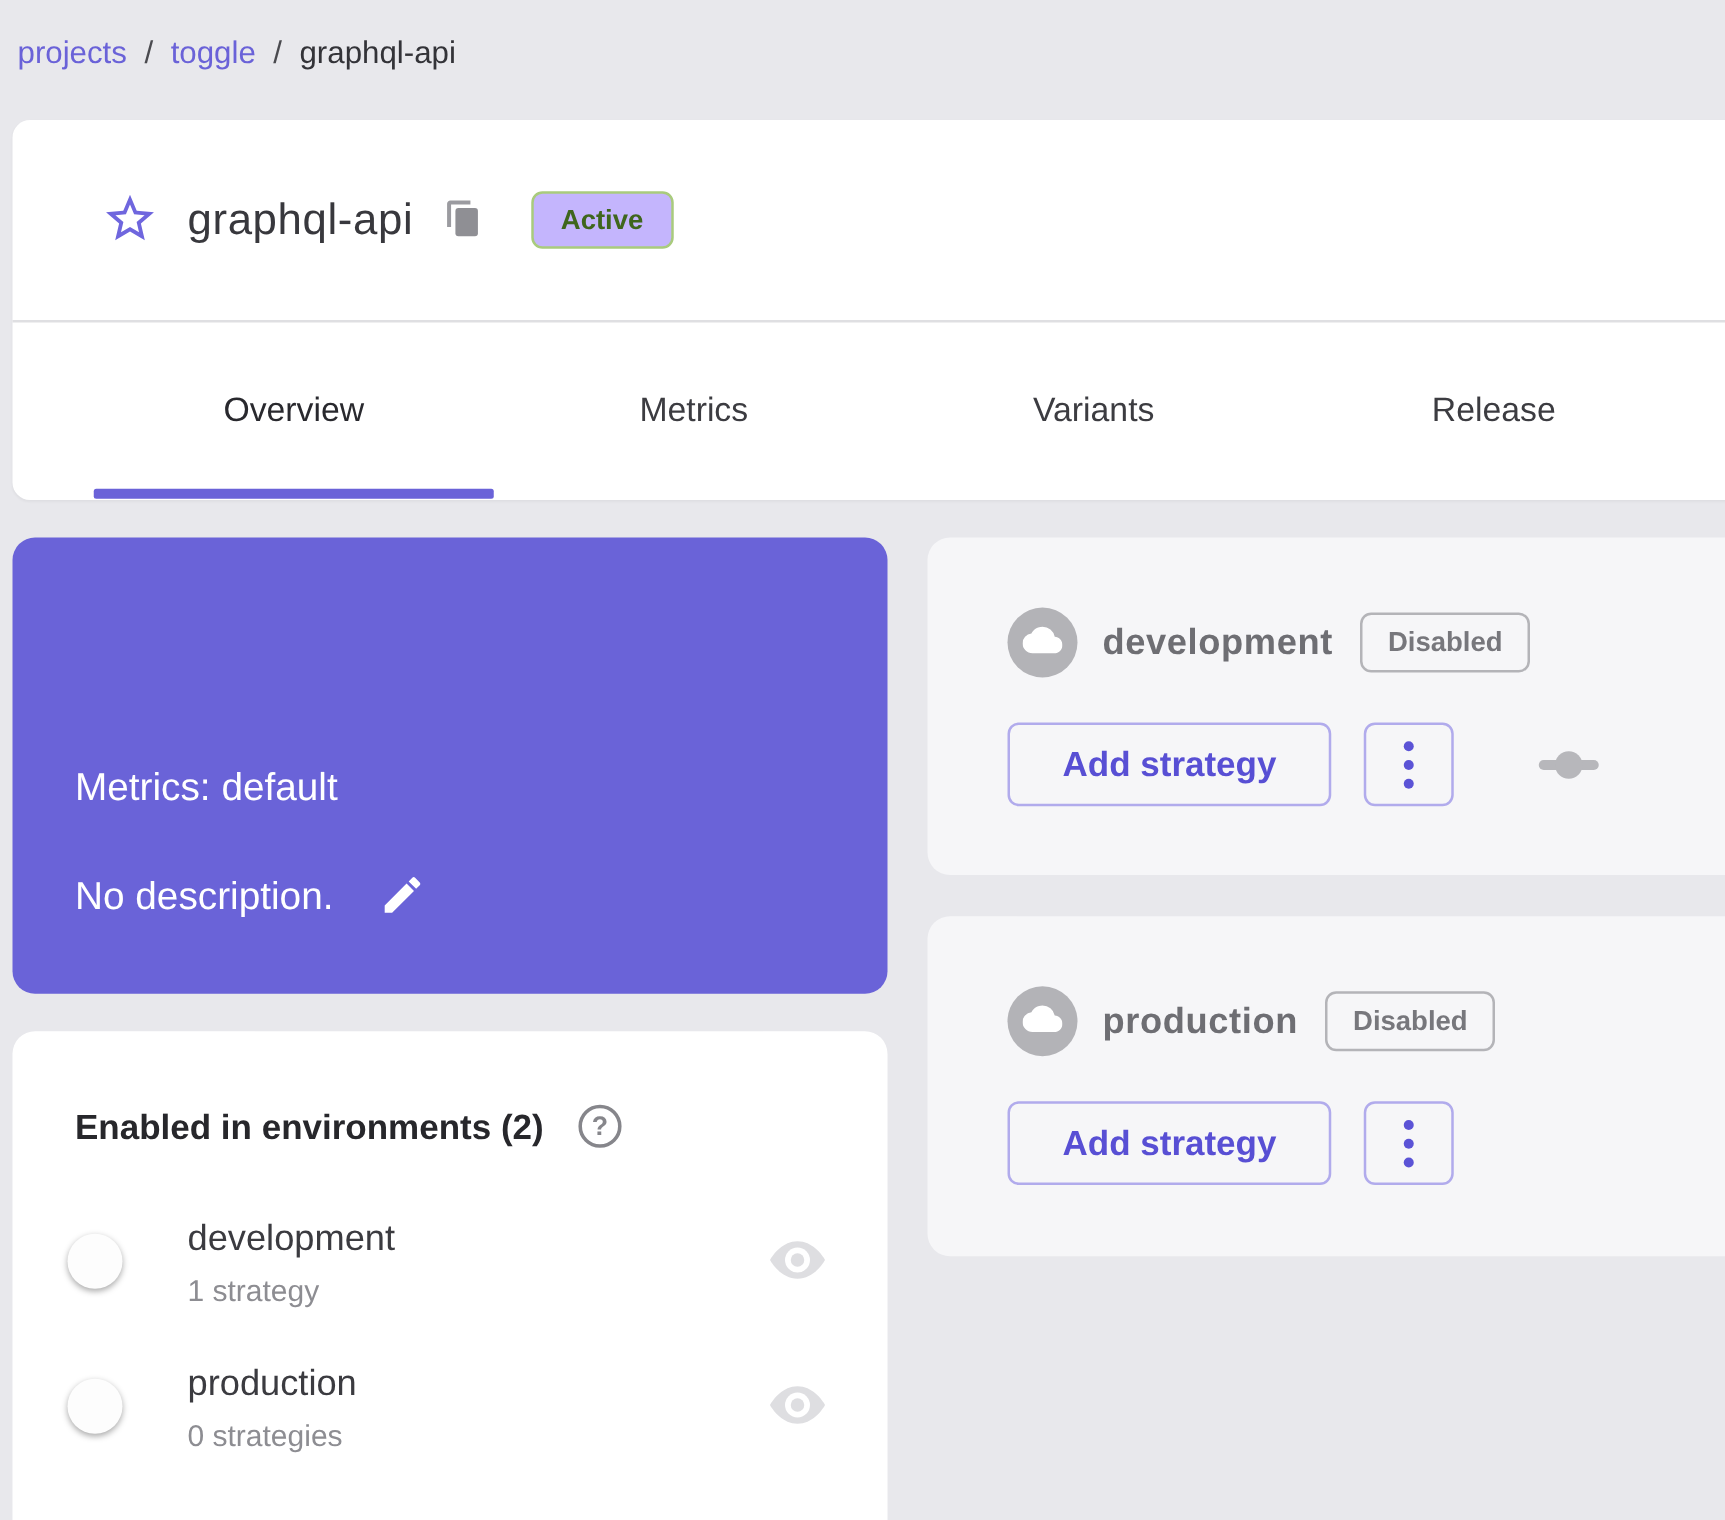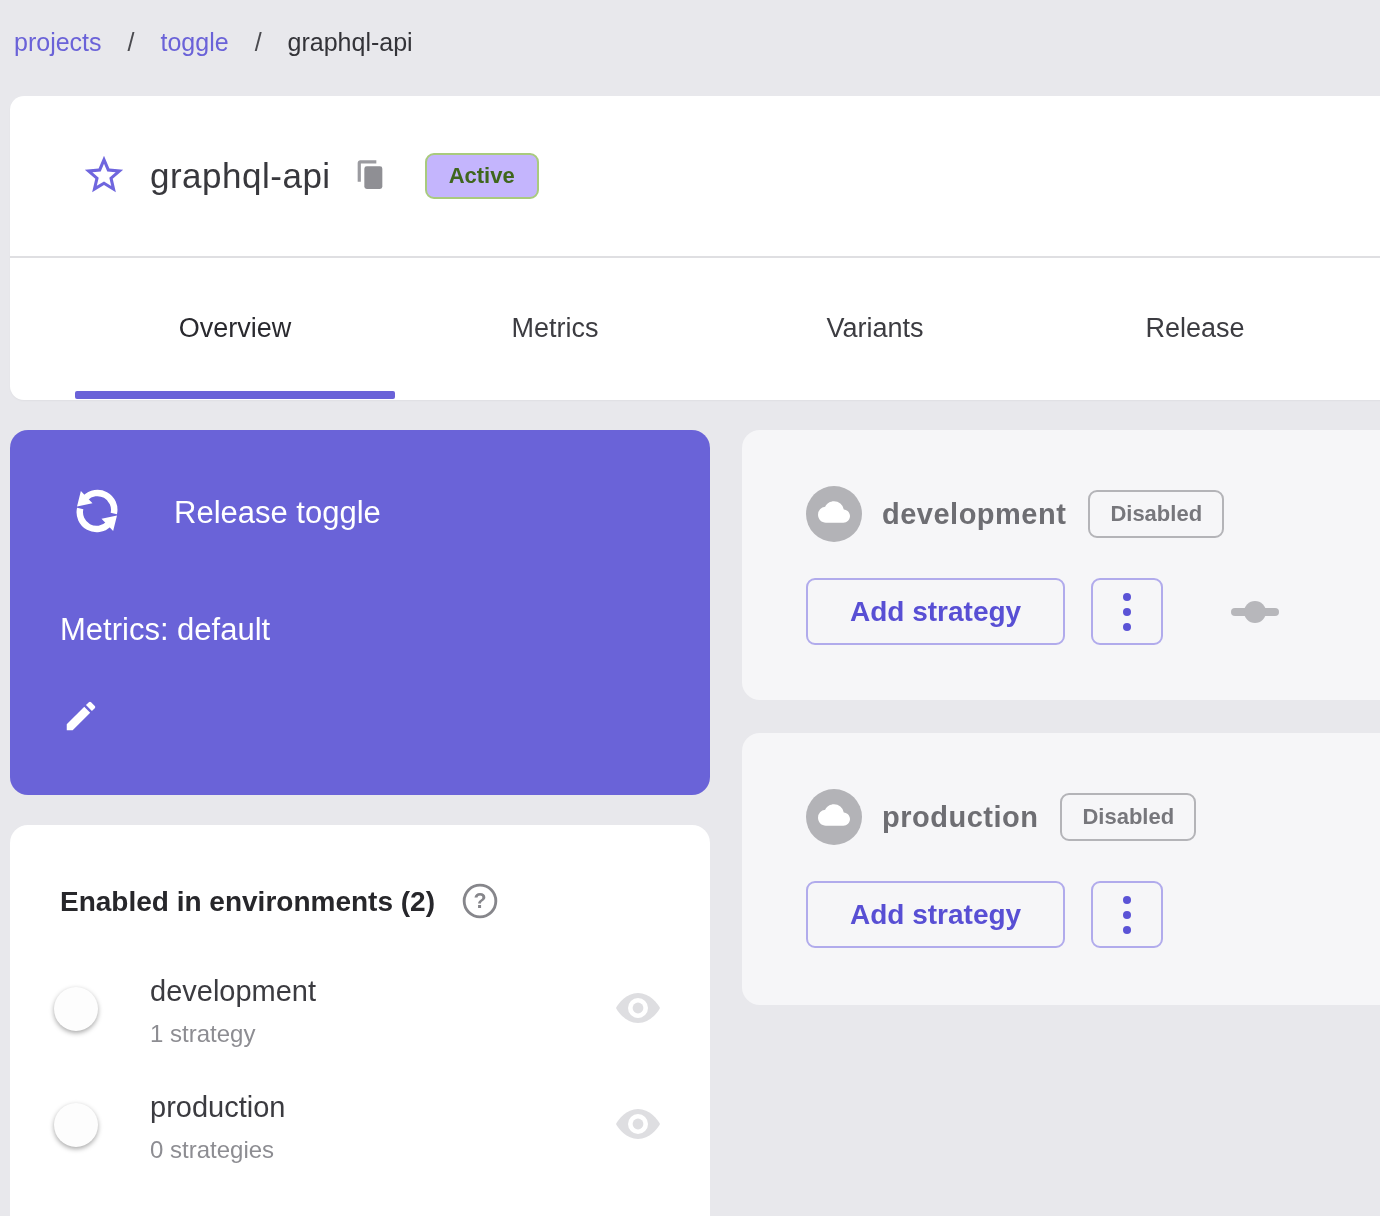--- a/index.html
+++ b/index.html
@@ -8,21 +8,21 @@
     background:#e8e8ec;
     font-family:"Liberation Sans", sans-serif;
     color:#3c3c41;
     position:relative;
   }
   .screen{position:absolute;inset:0;}
 
   
   .breadcrumb{
     position:absolute;left:14px;top:28px;
-    font-size:25px;display:flex;gap:26px;align-items:center;
+    font-size:25px;display:flex;gap:14px;align-items:center;
   }
   .breadcrumb a{color:#6a62d8;text-decoration:none;cursor:pointer;}
   .breadcrumb .sep{color:#4a4a4f;}
   .breadcrumb .current{color:#333338;}
 
   
   .feature-card{
     position:absolute;left:10px;top:96px;width:1390px;height:304px;
     background:#ffffff;border-radius:14px;
     box-shadow:0 1px 2px rgba(0,0,0,0.04);
@@ -160,37 +160,23 @@
     <div class="tabs">
       <button class="tab active">Overview</button>
       <button class="tab">Metrics</button>
       <button class="tab">Variants</button>
       <button class="tab">Release</button>
       <div class="tab-indicator"></div>
     </div>
   </section>
 
   <section class="toggle-card">
-    <div class="tc-typerow">
-      <span>
-        <svg width="62" height="62" viewBox="0 0 48 48" fill="none">
-          <g>
-            <path d="M37 26 A13 13 0 0 0 15 14" stroke="#ffffff" stroke-width="5" fill="none"></path>
-            <polygon points="8.5,20.5 20.5,18 11.5,8.5" fill="#ffffff"></polygon>
-          </g>
-          <g transform="rotate(180 24 24)">
-            <path d="M37 26 A13 13 0 0 0 15 14" stroke="#ffffff" stroke-width="5" fill="none"></path>
-            <polygon points="8.5,20.5 20.5,18 11.5,8.5" fill="#ffffff"></polygon>
-          </g>
-        </svg>
-      </span>
-      <span class="tc-type-label">Release toggle</span>
-    </div>
     <div class="tc-project">Metrics: default</div>
     <div class="tc-desc-row">
+      <span class="tc-desc">No description.</span>
       <button class="edit-btn">
         <span>
           <svg width="38" height="38" viewBox="0 0 24 24" fill="#ffffff">
             <path d="M3 17.25V21h3.75L17.81 9.94l-3.75-3.75L3 17.25zM20.71 7.04a1 1 0 0 0 0-1.41l-2.34-2.34a1 1 0 0 0-1.41 0l-1.83 1.83 3.75 3.75 1.83-1.83z"></path>
           </svg>
         </span>
       </button>
     </div>
   </section>
 

